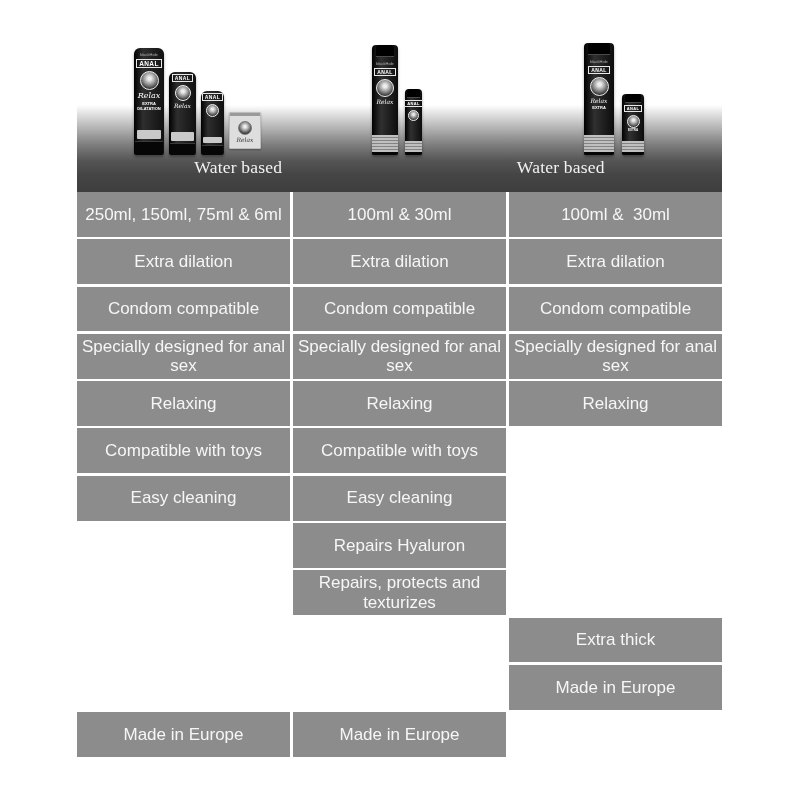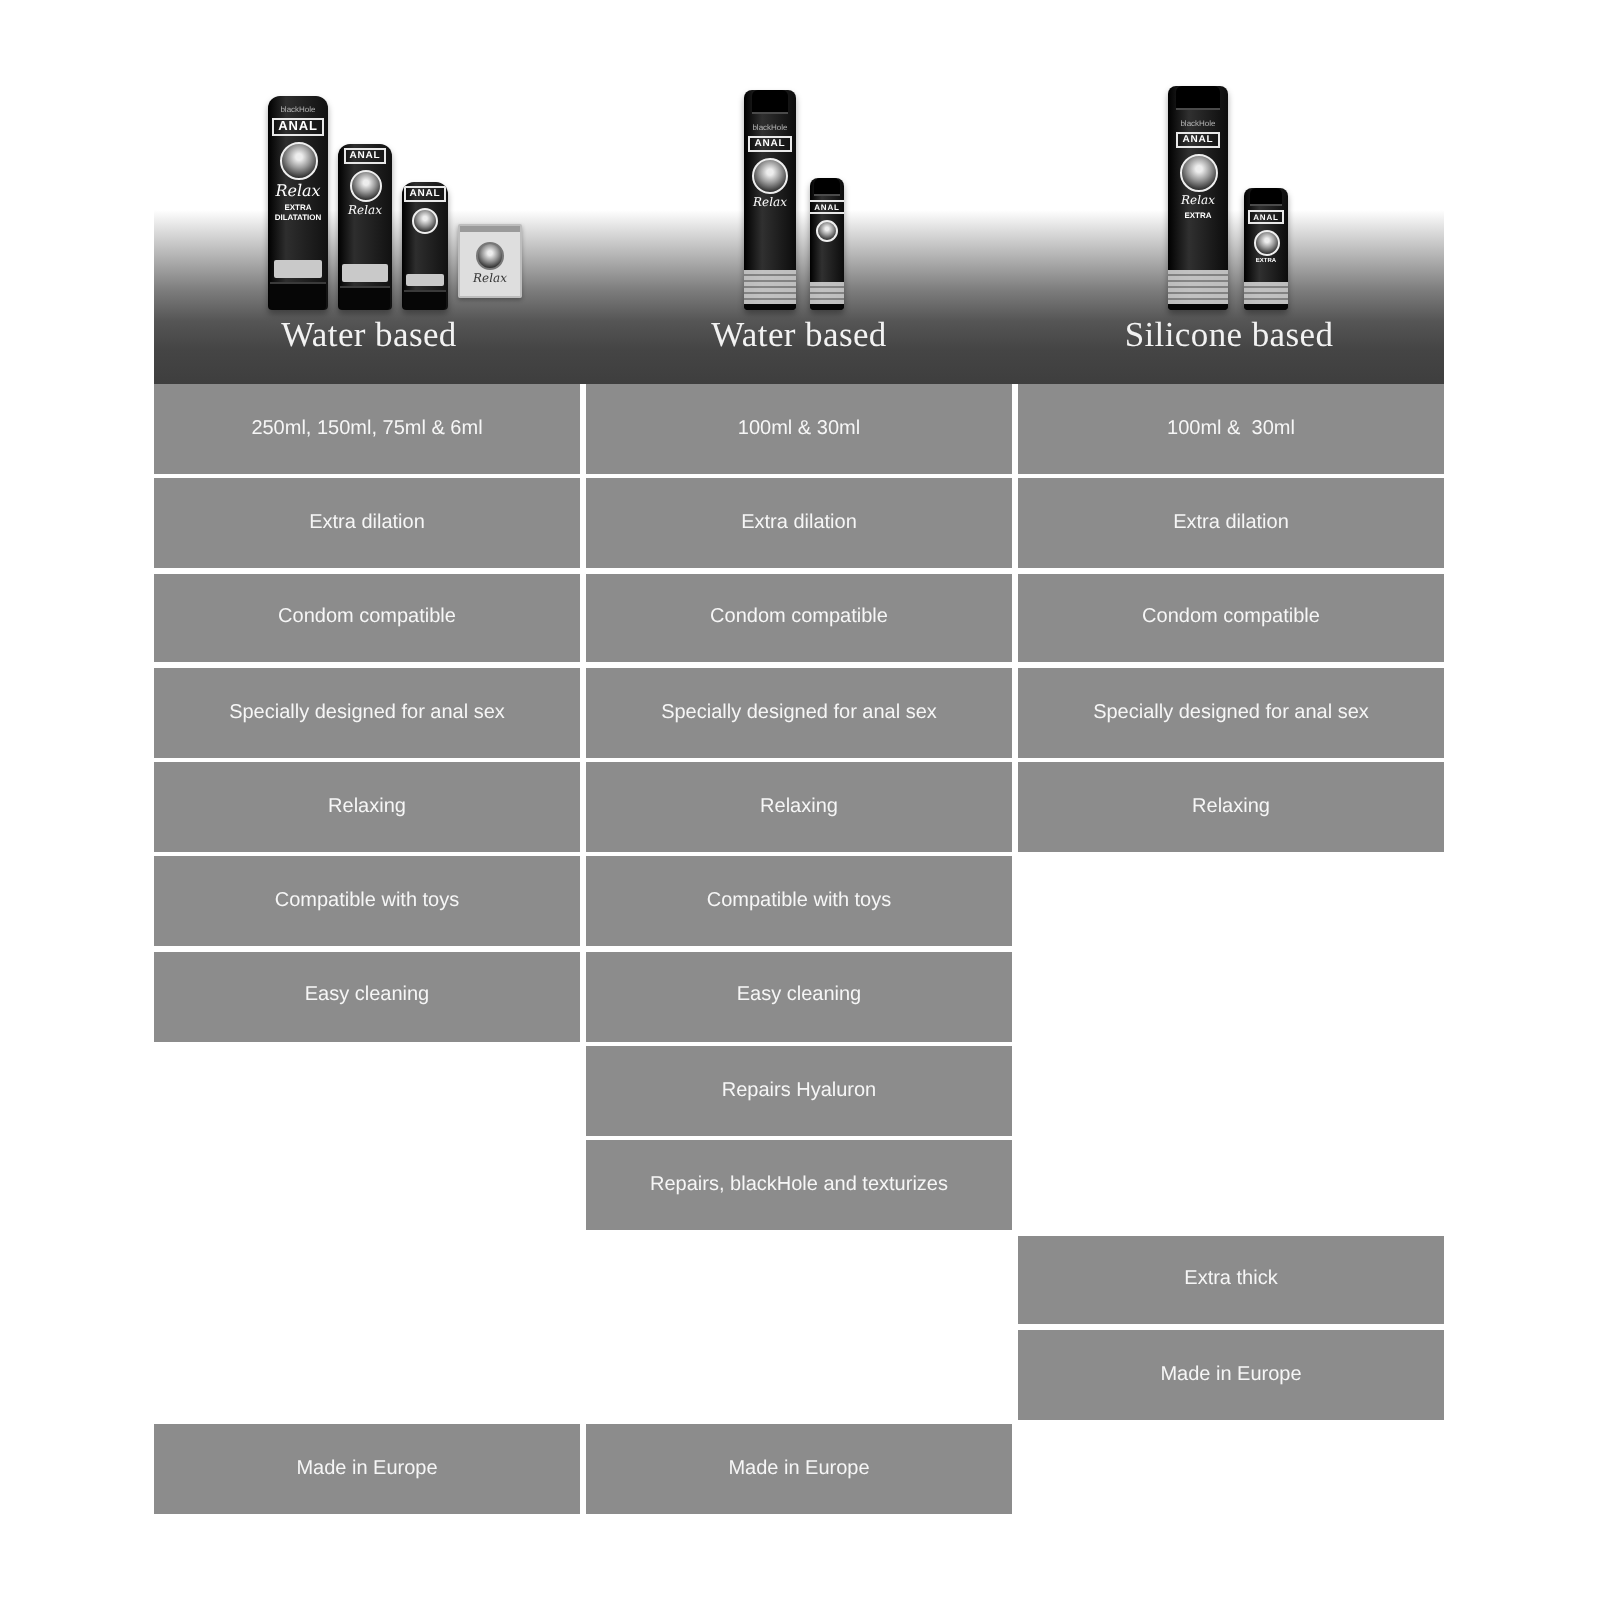--- a/index.html
+++ b/index.html
@@ -33,21 +33,21 @@
   
   .grid {
     position: absolute; left: 77px; top: 192px;
     width: 645px;
     display: flex; gap: 3px;
   }
   .col { flex: 1; display: flex; flex-direction: column; gap: 2.55px; }
   .cell {
     height: 44.75px; flex: none;
     background: #8c8c8c;
-    color: #f6f6f6; font-size: 10px;
+    color: #f6f6f6; font-size: 17px;
     display: flex; align-items: center; justify-content: center;
     text-align: center; white-space: pre-wrap; line-height: 1.15;
   }
   .cell.empty { background: transparent; }
 
   
   .pgroup {
     position: absolute;
     display: flex; align-items: flex-end;
   }
@@ -187,21 +187,20 @@
       <div class="art" style="width:11px;height:11px;"></div>
       <div class="sub" style="font-size:3px;">EXTRA</div>
       <div class="lbl"></div>
       <div class="bbase"></div>
     </div>
   </div>
 
   <div class="headers">
     <div class="col-header">Water based</div>
     <div class="col-header">Water based</div>
-    <div class="col-header">Silicone based</div>
   </div>
 
   <div class="grid">
 
     <div class="col">
       <div class="cell">250ml, 150ml, 75ml &amp; 6ml</div>
       <div class="cell">Extra dilation</div>
       <div class="cell">Condom compatible</div>
       <div class="cell">Specially designed for anal sex</div>
       <div class="cell">Relaxing</div>
@@ -216,21 +215,21 @@
 
     <div class="col">
       <div class="cell">100ml &amp; 30ml</div>
       <div class="cell">Extra dilation</div>
       <div class="cell">Condom compatible</div>
       <div class="cell">Specially designed for anal sex</div>
       <div class="cell">Relaxing</div>
       <div class="cell">Compatible with toys</div>
       <div class="cell">Easy cleaning</div>
       <div class="cell">Repairs Hyaluron</div>
-      <div class="cell">Repairs, blackHole and texturizes</div>
+      <div class="cell">Repairs, protects and texturizes</div>
       <div class="cell empty"></div>
       <div class="cell empty"></div>
       <div class="cell">Made in Europe</div>
     </div>
 
     <div class="col">
       <div class="cell">100ml &amp;  30ml</div>
       <div class="cell">Extra dilation</div>
       <div class="cell">Condom compatible</div>
       <div class="cell">Specially designed for anal sex</div>

